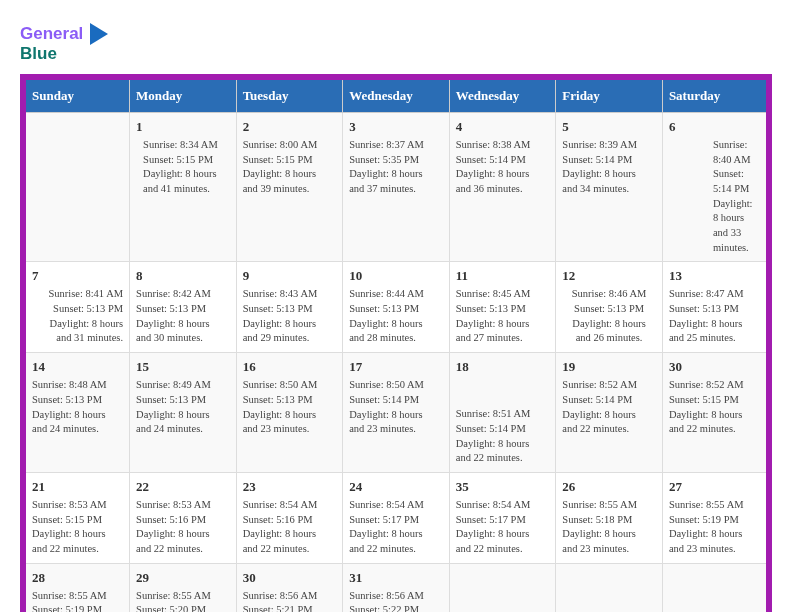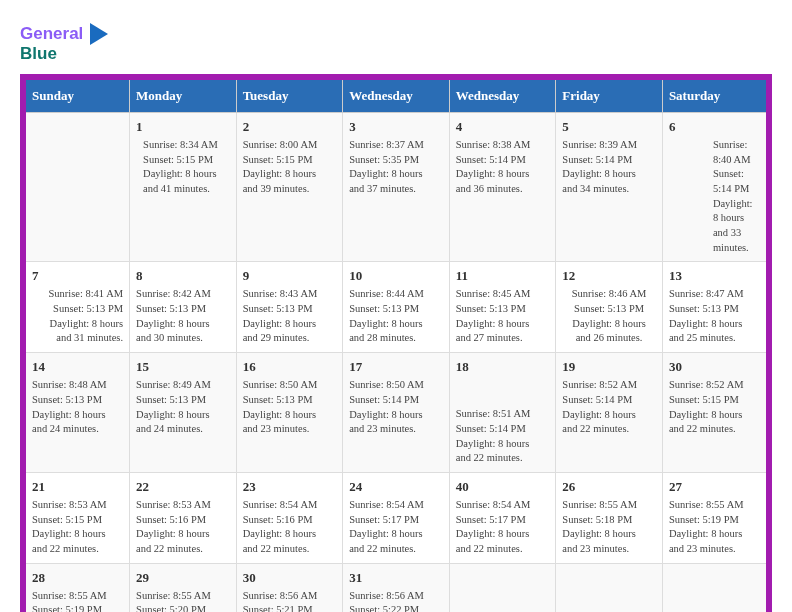--- a/index.html
+++ b/index.html
@@ -275,21 +275,21 @@
 and 22 minutes.</div>
         </td>
         <td>
           <span class="day-num">24</span>
           <div class="cell-info" style="white-space: pre-line;">Sunrise: 8:54 AM
 Sunset: 5:17 PM
 Daylight: 8 hours
 and 22 minutes.</div>
         </td>
         <td>
-          <span class="day-num">40</span>
+          <span class="day-num">35</span>
           <div class="cell-info" style="white-space: pre-line;">Sunrise: 8:54 AM
 Sunset: 5:17 PM
 Daylight: 8 hours
 and 22 minutes.</div>
         </td>
         <td>
           <span class="day-num">26</span>
           <div class="cell-info" style="white-space: pre-line;">Sunrise: 8:55 AM
 Sunset: 5:18 PM
 Daylight: 8 hours

